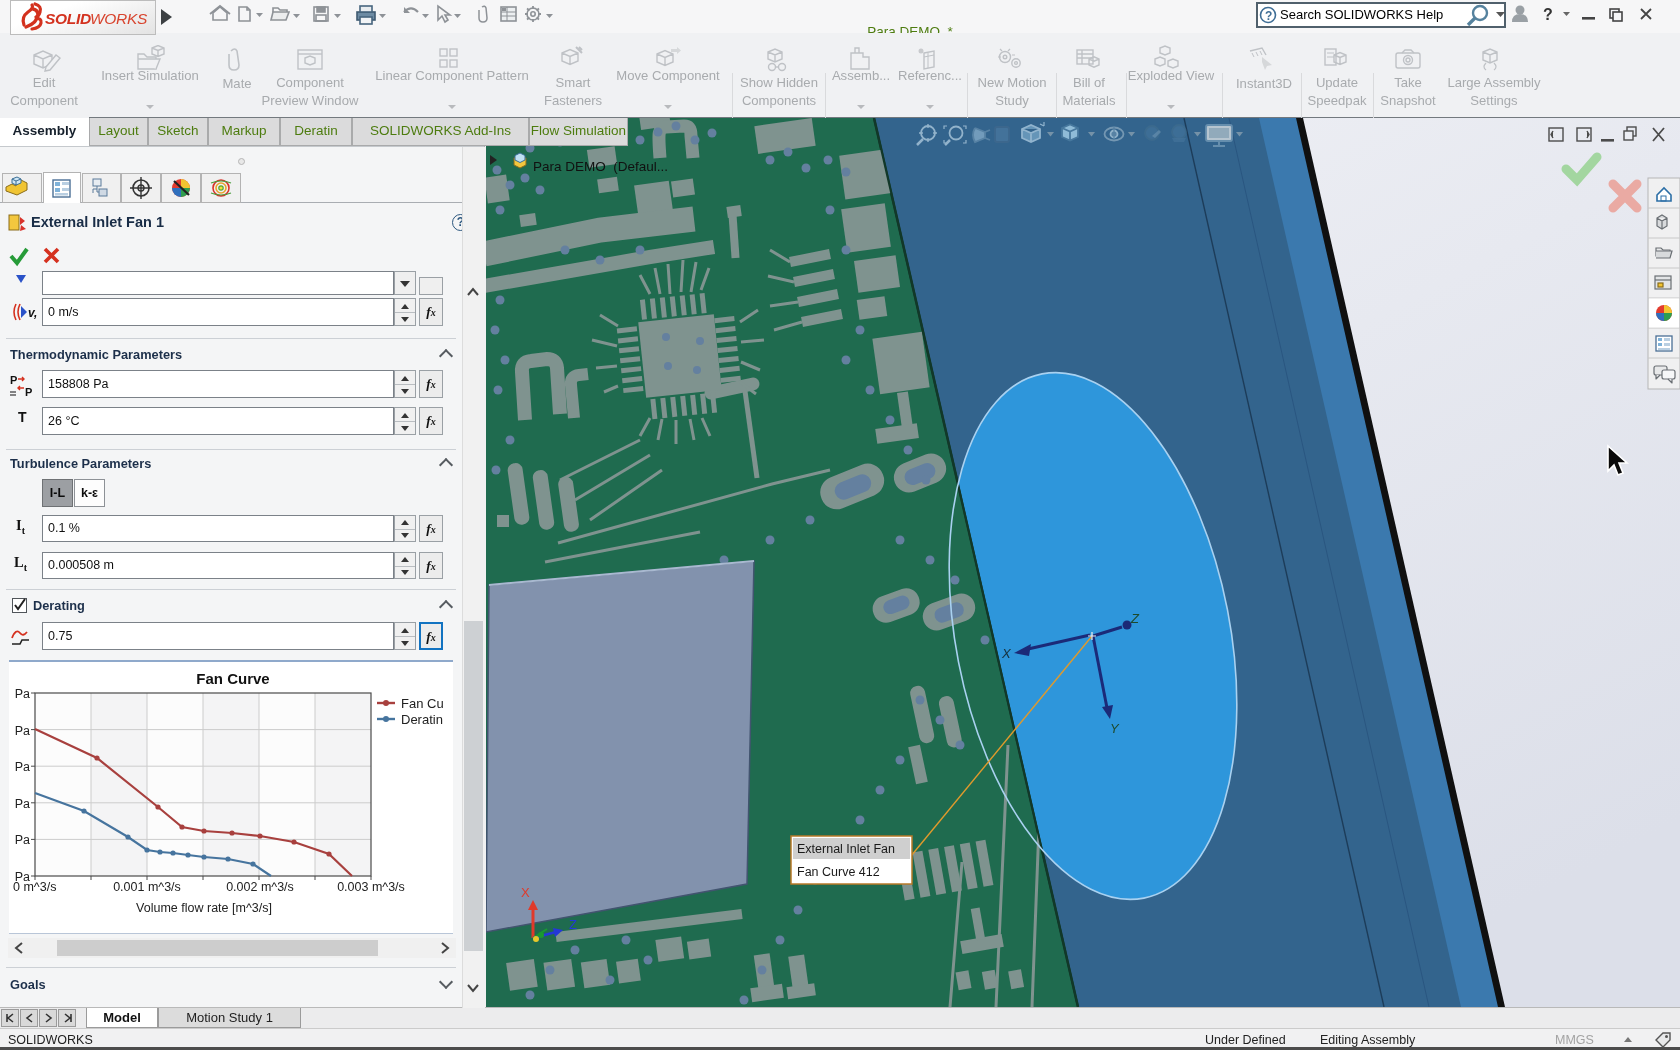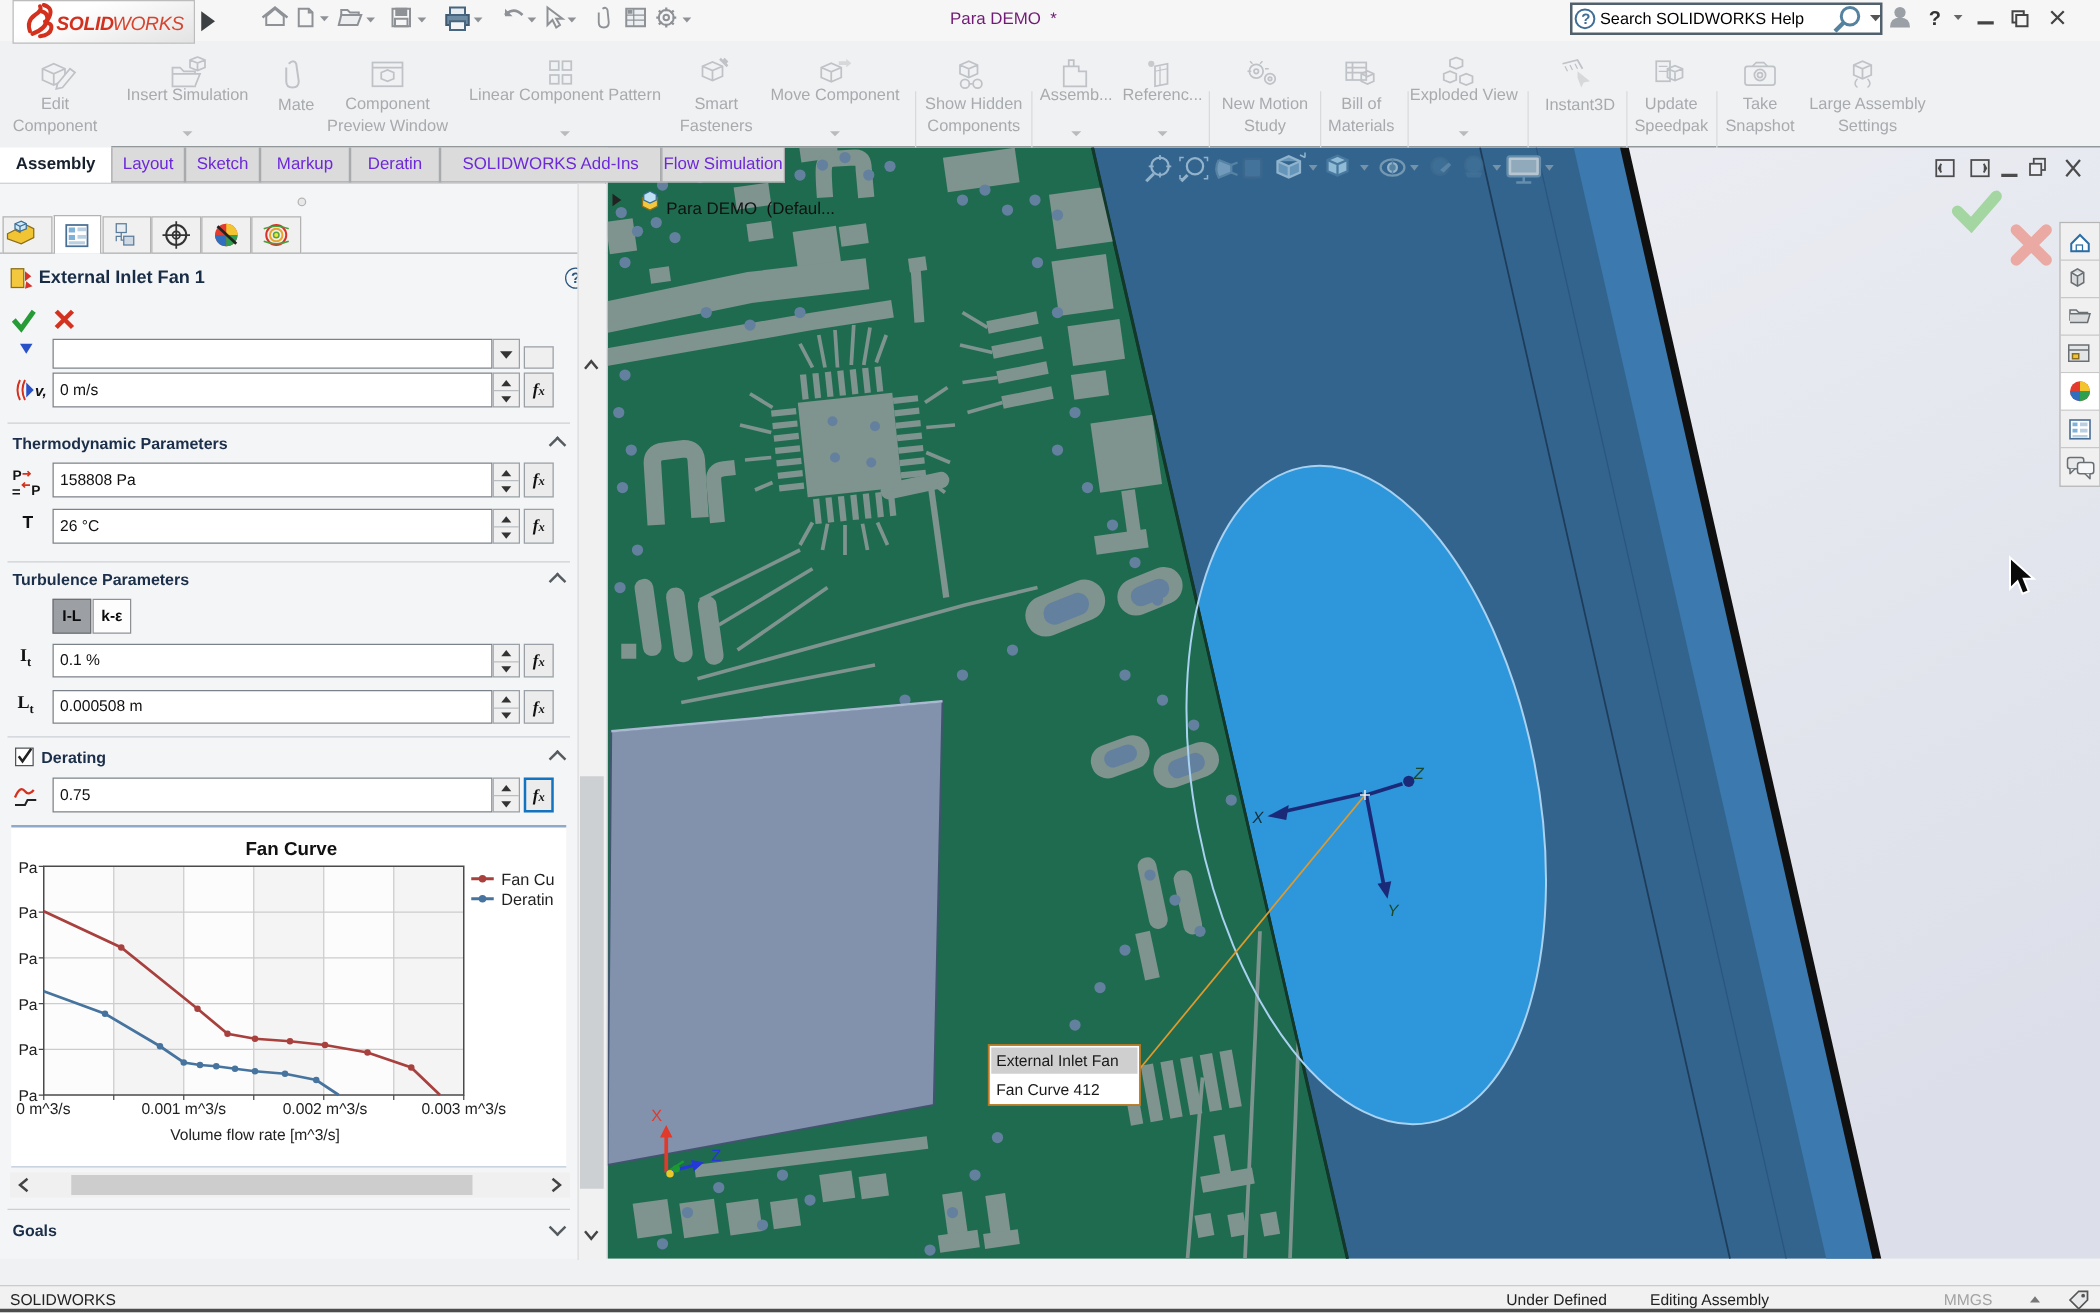--- a/index.html
+++ b/index.html
@@ -9,21 +9,21 @@
   
   #titlebar { position:absolute; left:0; top:0; width:1680px; height:33px; background:#f6f6f7; }
   #logo { position:absolute; left:10px; top:0; width:146px; height:35px; background:linear-gradient(160deg,#ffffff 30%,#e3e3e3); border:1px solid #bcbcbc; z-index:5; }
   #rib-body { position:absolute; left:0; top:33px; width:1680px; height:85px; background:#f0f1f3; }
   .rsep { position:absolute; top:40px; height:72px; width:1px; background:#d9dadc; }
   .rtxt { position:absolute; color:#a8abae; font-size:13.1px; text-align:center; white-space:nowrap; line-height:18px; }
   .rdrop { position:absolute; width:0; height:0; border-left:4px solid transparent; border-right:4px solid transparent; border-top:4px solid #b8babd; }
   .ricon { position:absolute; }
   
   #tabstrip { position:absolute; left:0; top:118px; height:28px; z-index:6; }
-  .ctab { position:absolute; top:0; height:28px; background:#dbdbdc; border:1px solid #a9aaab; border-top:none; color:#6d28d9; font-size:13.5px; text-align:center; line-height:26px; }
+  .ctab { position:absolute; top:0; height:28px; background:#dbdbdc; border:1px solid #a9aaab; border-top:none; color:#4d7c0f; font-size:13.5px; text-align:center; line-height:26px; }
   .ctab.active { background:#ffffff; border:none; color:#16202c; font-weight:bold; }
   
   #panel { position:absolute; left:0; top:146px; width:485px; height:861px; background:#f4f5f6; border-right:1px solid #989da3; border-top:1px solid #c5c9cd; z-index:5; }
   .inp { position:absolute; background:#fff; border:1px solid #7b8188; font-size:12.5px; color:#111; padding-left:5px; }
   .spin { position:absolute; width:22px; background:#f0f0f0; border:1px solid #9aa0a5; }
   .spin .up,.spin .dn { position:absolute; left:0; width:100%; height:50%; }
   .spin .up:after { content:""; position:absolute; left:50%; top:50%; margin:-2px 0 0 -4px; border-left:4px solid transparent; border-right:4px solid transparent; border-bottom:5px solid #333; }
   .spin .dn { top:50%; border-top:1px solid #b9bdc1; }
   .spin .dn:after { content:""; position:absolute; left:50%; top:50%; margin:-2px 0 0 -4px; border-left:4px solid transparent; border-right:4px solid transparent; border-top:5px solid #333; }
   .fx { position:absolute; width:24px; background:#ececec; border:1px solid #9aa0a5; font-family:"Liberation Serif",serif; font-style:italic; font-weight:bold; font-size:13.5px; color:#111; text-align:center; }
@@ -84,21 +84,21 @@
       <g fill="#8e9297">
         <path d="M107,10 l7,0 l-3.5,4 z"></path>
           <path d="M148,10 l7,0 l-3.5,4 z"></path>
           <path d="M193,10 l7,0 l-3.5,4 z"></path>
           <path d="M236,10 l7,0 l-3.5,4 z"></path>
           <path d="M268,10 l7,0 l-3.5,4 z"></path>
           <path d="M360,10 l7,0 l-3.5,4 z"></path>
       </g>
     </svg>
 
-    <div class="abs" style="left:760px;top:7px;width:300px;text-align:left;font-size:13.5px;color:#701a75;">Para DEMO&nbsp; *</div>
+    <div class="abs" style="left:760px;top:24px;width:300px;text-align:center;font-size:13.5px;color:#4d7c0f;">Para DEMO&nbsp; *</div>
 
     <div class="abs" style="left:1256px;top:2px;width:250px;height:26px;background:#fff;border:2px solid #50606c;"></div>
     <svg class="abs" style="left:1258px;top:4px" width="420" height="26" viewBox="0 0 420 26">
       <circle cx="10" cy="11" r="7.5" fill="none" stroke="#3f6e96" stroke-width="1.6"></circle>
       <text x="7" y="15.5" font-size="12" font-weight="bold" fill="#3f6e96">?</text>
       <circle cx="222" cy="9" r="7" fill="none" stroke="#55829e" stroke-width="2.4"></circle>
       <path d="M217,14 L210,21" stroke="#55829e" stroke-width="3.4"></path>
       <path d="M238,8 l9,0 l-4.5,5 z" fill="#555"></path>
 
       <circle cx="262" cy="6" r="4.5" fill="#9aa0a5"></circle>
@@ -816,20 +816,36 @@
       <g fill="#e8e9ea" stroke="#6a6f74" stroke-width="1.2">
         <rect x="1654" y="366" width="13" height="9" rx="2"></rect>
           <path d="M1656,375 l0,4 l4,-4" stroke-linejoin="round"></path>
         <rect x="1662" y="370" width="13" height="9" rx="2" fill="#f6f7f8"></rect>
           <path d="M1672,379 l0,4 l-4,-4" stroke-linejoin="round"></path>
       </g>
     </g>
 
     <path d="M1608,446 l0,25 l6,-6 l4,10 l5,-2 l-4,-10 l8,0 z" fill="#0a0a0a" stroke="#ffffff" stroke-width="1.6"></path>
   </svg>
+  <div id="mtabbar">
+    <div class="navb" style="left:1px"></div>
+      <div class="navb" style="left:20px"></div>
+      <div class="navb" style="left:39px"></div>
+      <div class="navb" style="left:58px"></div>
+    <svg class="abs" style="left:0;top:1px" width="80" height="18" viewBox="0 0 80 18">
+      <g stroke="#333" stroke-width="1.6" fill="none">
+        <path d="M13,5 L8,9 L13,13 M7,5 L7,13"></path>
+        <path d="M32,5 L27,9 L32,13"></path>
+        <path d="M46,5 L51,9 L46,13"></path>
+        <path d="M65,5 L70,9 L65,13 M71,5 L71,13"></path>
+      </g>
+    </svg>
+    <div class="abs" style="left:86px;top:0;width:72px;height:20px;background:#fff;border:1px solid #9b9b9b;border-top:none;font-size:13px;font-weight:bold;color:#111;text-align:center;line-height:19px">Model</div>
+    <div class="abs" style="left:158px;top:0;width:143px;height:20px;background:#dcdcdc;border:1px solid #9b9b9b;border-top:none;font-size:13px;color:#222;text-align:center;line-height:19px">Motion Study 1</div>
+  </div>
   <div id="statusbar">
     <div class="abs" style="left:8px;top:4px">SOLIDWORKS</div>
     <div class="abs" style="left:1205px;top:4px">Under Defined</div>
     <div class="abs" style="left:1320px;top:4px">Editing Assembly</div>
     <div class="abs" style="left:1555px;top:4px;color:#a3a3a3">MMGS</div>
     <div class="abs" style="left:1624px;top:8px;width:0;height:0;border-left:4px solid transparent;border-right:4px solid transparent;border-bottom:5px solid #777"></div>
     <svg class="abs" style="left:1654px;top:2px" width="18" height="17" viewBox="0 0 18 17">
       <path d="M2,9 L9,2 L16,2 L16,9 L9,16 Z" fill="#e8e9ea" stroke="#555" stroke-width="1.4"></path>
       <circle cx="12.5" cy="5.5" r="1.5" fill="#555"></circle>
     </svg>

